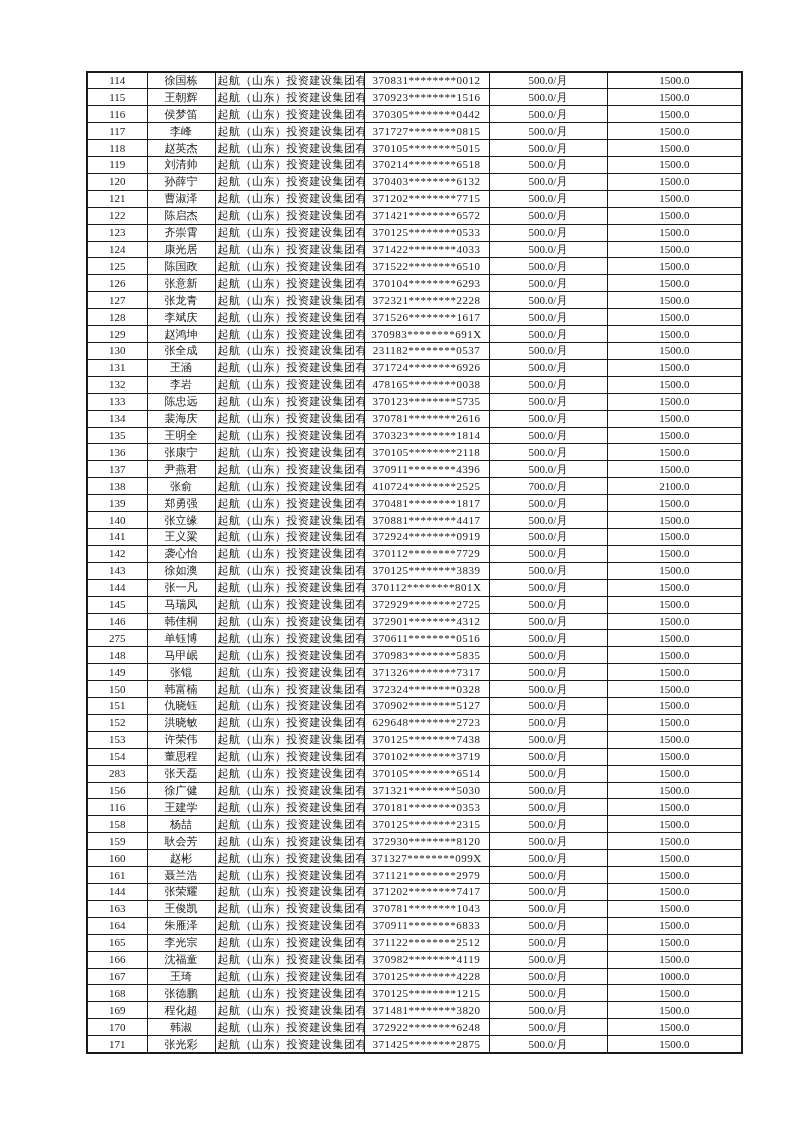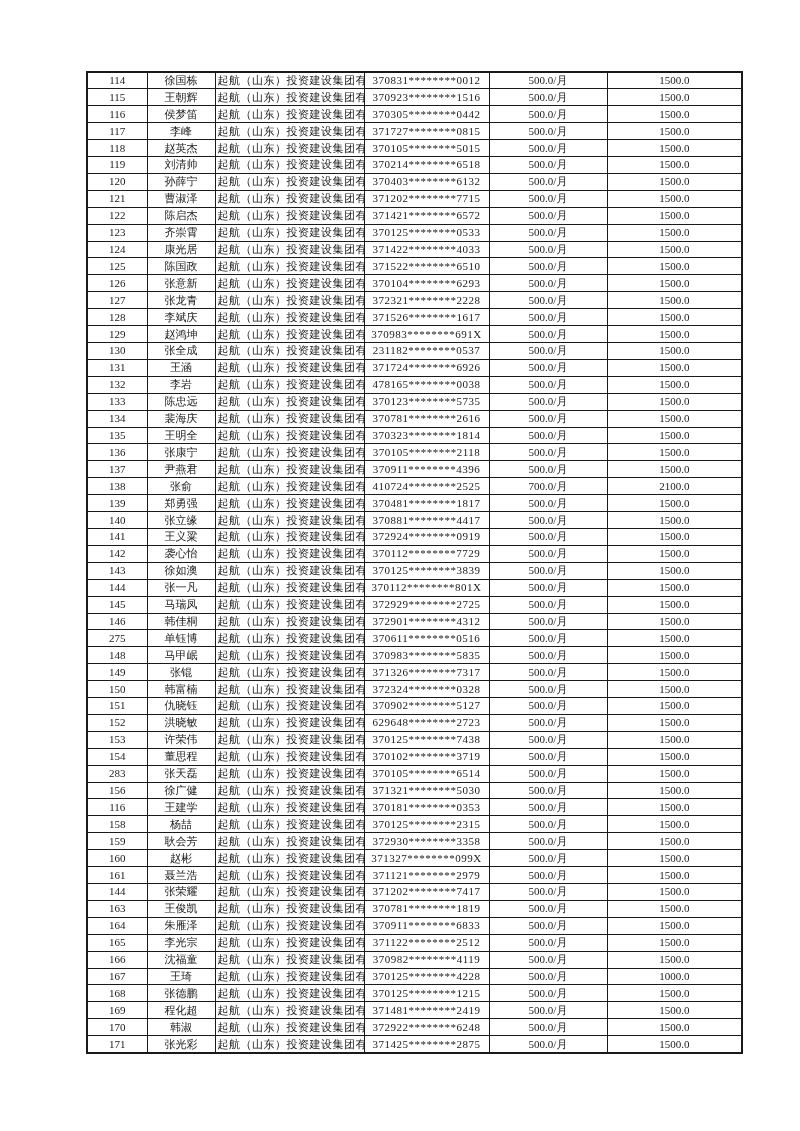--- a/index.html
+++ b/index.html
@@ -421,21 +421,21 @@
           <td>杨喆</td>
           <td class="cell-company">起航（山东）投资建设集团有限公司</td>
           <td class="cell-id">370125********2315</td>
           <td>500.0/月</td>
           <td>1500.0</td>
         </tr>
         <tr>
           <td>159</td>
           <td>耿会芳</td>
           <td class="cell-company">起航（山东）投资建设集团有限公司</td>
-          <td class="cell-id">372930********3358</td>
+          <td class="cell-id">372930********8120</td>
           <td>500.0/月</td>
           <td>1500.0</td>
         </tr>
         <tr>
           <td>160</td>
           <td>赵彬</td>
           <td class="cell-company">起航（山东）投资建设集团有限公司</td>
           <td class="cell-id">371327********099X</td>
           <td>500.0/月</td>
           <td>1500.0</td>
@@ -453,21 +453,21 @@
           <td>张荣耀</td>
           <td class="cell-company">起航（山东）投资建设集团有限公司</td>
           <td class="cell-id">371202********7417</td>
           <td>500.0/月</td>
           <td>1500.0</td>
         </tr>
         <tr>
           <td>163</td>
           <td>王俊凯</td>
           <td class="cell-company">起航（山东）投资建设集团有限公司</td>
-          <td class="cell-id">370781********1819</td>
+          <td class="cell-id">370781********1043</td>
           <td>500.0/月</td>
           <td>1500.0</td>
         </tr>
         <tr>
           <td>164</td>
           <td>朱雁泽</td>
           <td class="cell-company">起航（山东）投资建设集团有限公司</td>
           <td class="cell-id">370911********6833</td>
           <td>500.0/月</td>
           <td>1500.0</td>
@@ -501,21 +501,21 @@
           <td>张德鹏</td>
           <td class="cell-company">起航（山东）投资建设集团有限公司</td>
           <td class="cell-id">370125********1215</td>
           <td>500.0/月</td>
           <td>1500.0</td>
         </tr>
         <tr>
           <td>169</td>
           <td>程化超</td>
           <td class="cell-company">起航（山东）投资建设集团有限公司</td>
-          <td class="cell-id">371481********2419</td>
+          <td class="cell-id">371481********3820</td>
           <td>500.0/月</td>
           <td>1500.0</td>
         </tr>
         <tr>
           <td>170</td>
           <td>韩淑</td>
           <td class="cell-company">起航（山东）投资建设集团有限公司</td>
           <td class="cell-id">372922********6248</td>
           <td>500.0/月</td>
           <td>1500.0</td>

